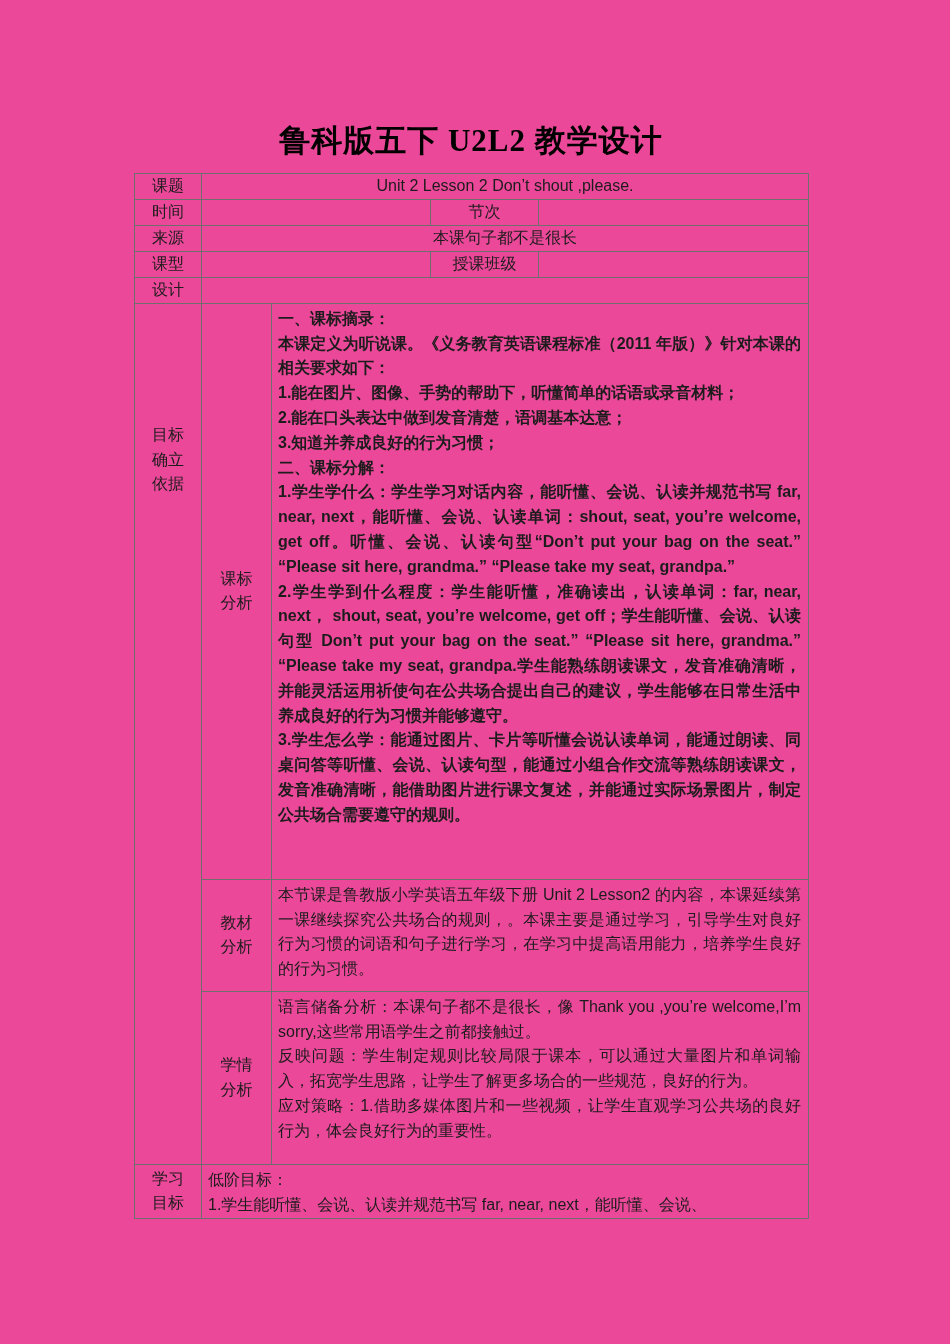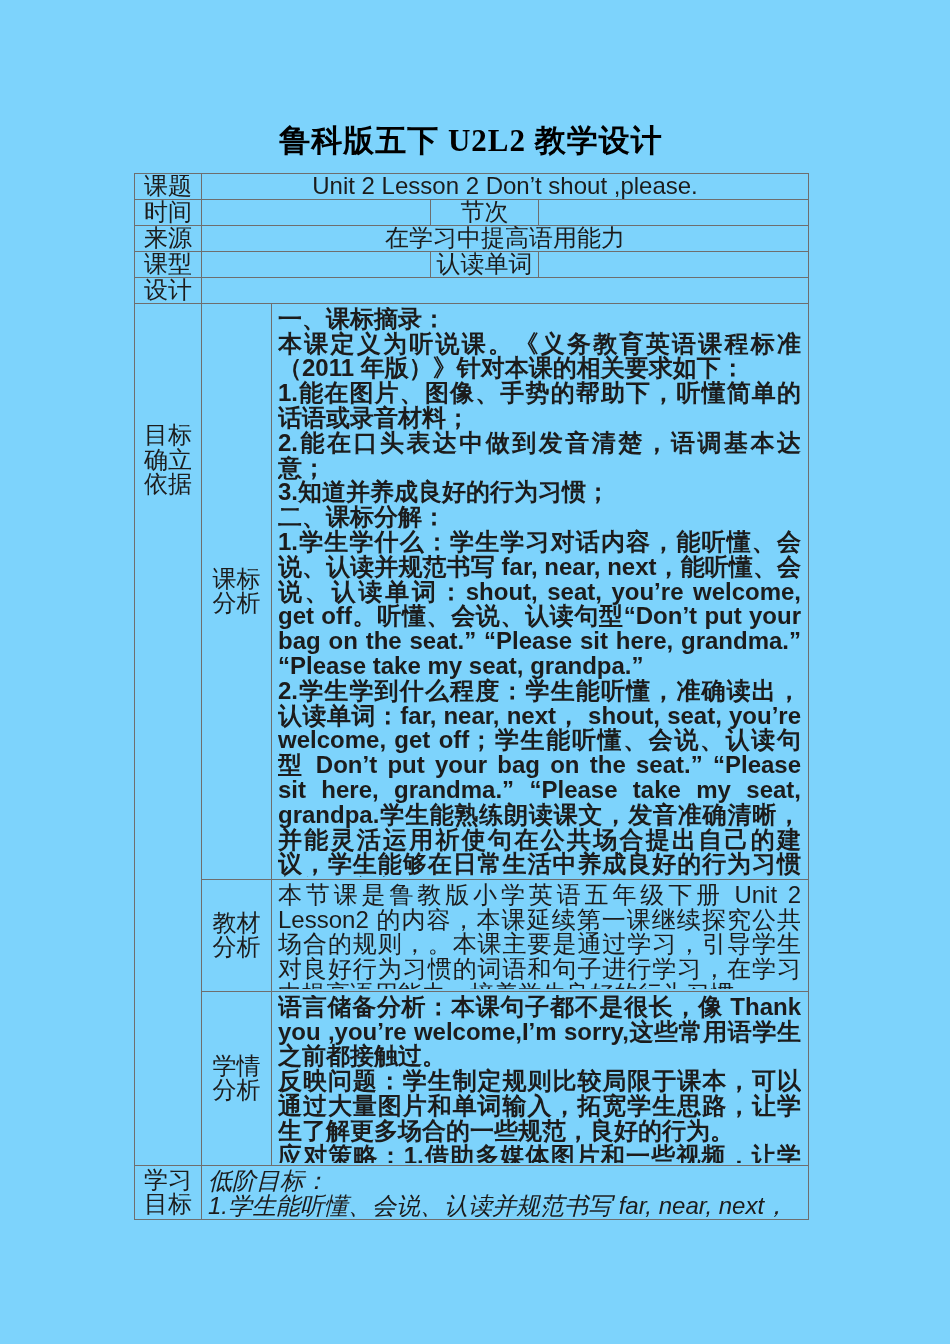--- a/index.html
+++ b/index.html
@@ -1,20 +1,20 @@
 <!DOCTYPE html>
 <html><head>
 <meta charset="utf-8">
 <style>
   html, body { margin: 0; padding: 0; background: #ffffff; }
   .page {
     position: relative;
     width: 950px;
     height: 1344px;
-    background: #7dd3fc;
+    background: #ec4899;
     font-family: "Liberation Sans", serif;
     color: #1c1c1c;
     overflow: hidden;
   }
   .doc-title {
     position: absolute;
     top: 120px;
     left: 134px;
     width: 674px;
     margin: 0;
@@ -31,21 +31,21 @@
     left: 134px;
     top: 173px;
     width: 674px;
     border-collapse: collapse;
     table-layout: fixed;
     border: 1px solid #555555;
   }
   td {
     border: 1px solid #6e6e6e;
     padding: 0;
-    font-size: 24px;
+    font-size: 16px;
     line-height: 24.8px;
     vertical-align: middle;
     overflow: hidden;
     color: #1c1c1c;
   }
   tr.h26  { height: 26px; }
   tr.h25  { height: 25px; padding-left: 16px; }
   tr.h576 { height: 576px; }
   tr.h112 { height: 112px; }
   tr.h173 { height: 173px; }
@@ -66,21 +66,21 @@
     padding: 3px 7px 2px 6px;
     text-align: justify;
   }
   td.content .clip {
     white-space: pre-wrap;
     overflow: hidden;
     overflow-wrap: break-word;
   }
   .clip.h570 { max-height: 570px; font-weight: bold; }
   .clip.h106 { max-height: 106px; }
-  .clip.h168 { max-height: 168px; font-weight: bold; }
+  .clip.h168 { max-height: 168px; }
   .clip.h48  { max-height: 48px;  }
 </style>
 </head>
 <body>
 
 <div class="page">
 
   <h1 class="doc-title">鲁科版五下 U2L2 教学设计</h1>
 
   <table class="doc-table">
@@ -100,27 +100,27 @@
 
     <tr class="h26">
       <td class="lbl">时间</td>
       <td colspan="2"></td>
       <td class="lbl">节次</td>
       <td></td>
     </tr>
 
     <tr class="h26">
       <td class="lbl">来源</td>
-      <td class="center-val" colspan="4">在学习中提高语用能力</td>
+      <td class="center-val" colspan="4">本课句子都不是很长</td>
     </tr>
 
     <tr class="h26">
       <td class="lbl">课型</td>
       <td colspan="2"></td>
-      <td class="lbl">认读单词</td>
+      <td class="lbl">授课班级</td>
       <td></td>
     </tr>
 
     <tr class="h25">
       <td class="lbl">设计</td>
       <td colspan="4"></td>
     </tr>
 
     <tr class="h576">
       <td class="goal-lbl" rowspan="3">目标
@@ -155,21 +155,21 @@
       <td class="content" colspan="3">
         <div class="clip h168">语言储备分析：本课句子都不是很长，像 Thank you ,you’re welcome,I’m sorry,这些常用语学生之前都接触过。
 反映问题：学生制定规则比较局限于课本，可以通过大量图片和单词输入，拓宽学生思路，让学生了解更多场合的一些规范，良好的行为。
 应对策略：1.借助多媒体图片和一些视频，让学生直观学习公共场的良好行为，体会良好行为的重要性。</div>
       </td>
     </tr>
 
     <tr class="h52">
       <td class="lbl">学习
 目标</td>
-      <td class="content" colspan="4" style="text-align:left;font-style:italic;">
+      <td class="content" colspan="4" style="text-align:left;">
         <div class="clip h48">低阶目标：
 1.学生能听懂、会说、认读并规范书写 far, near, next，能听懂、会说、</div>
       </td>
     </tr>
   </tbody>
     </table>
 
 </div>
 
 </body></html>

